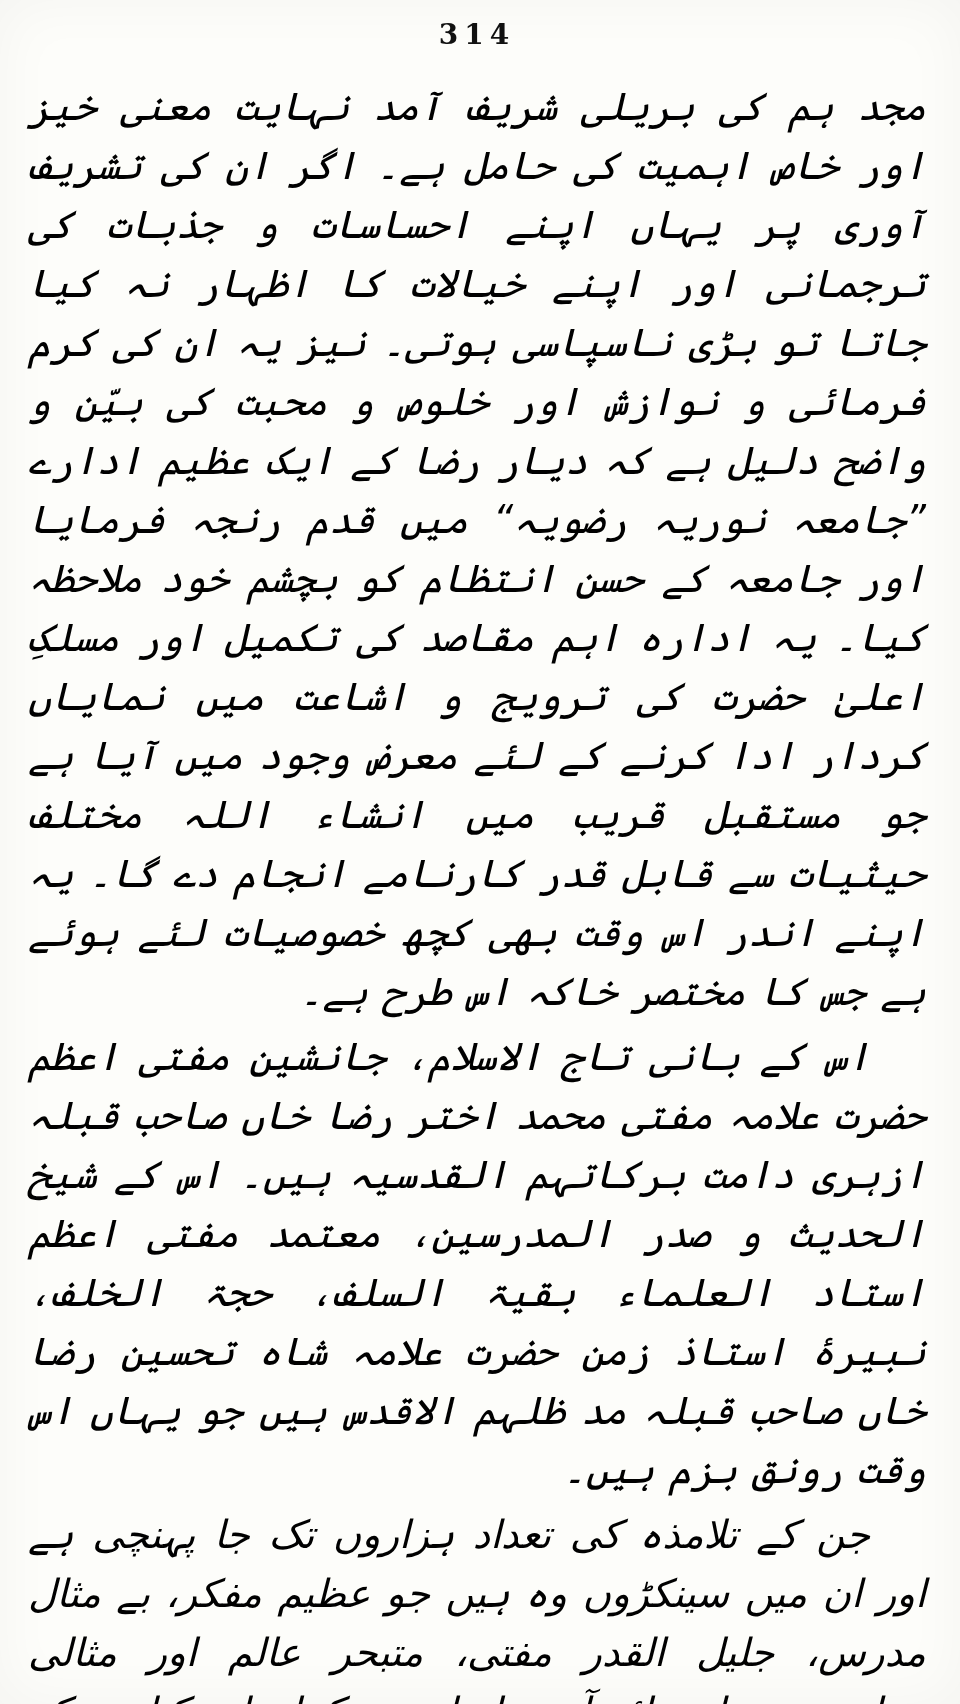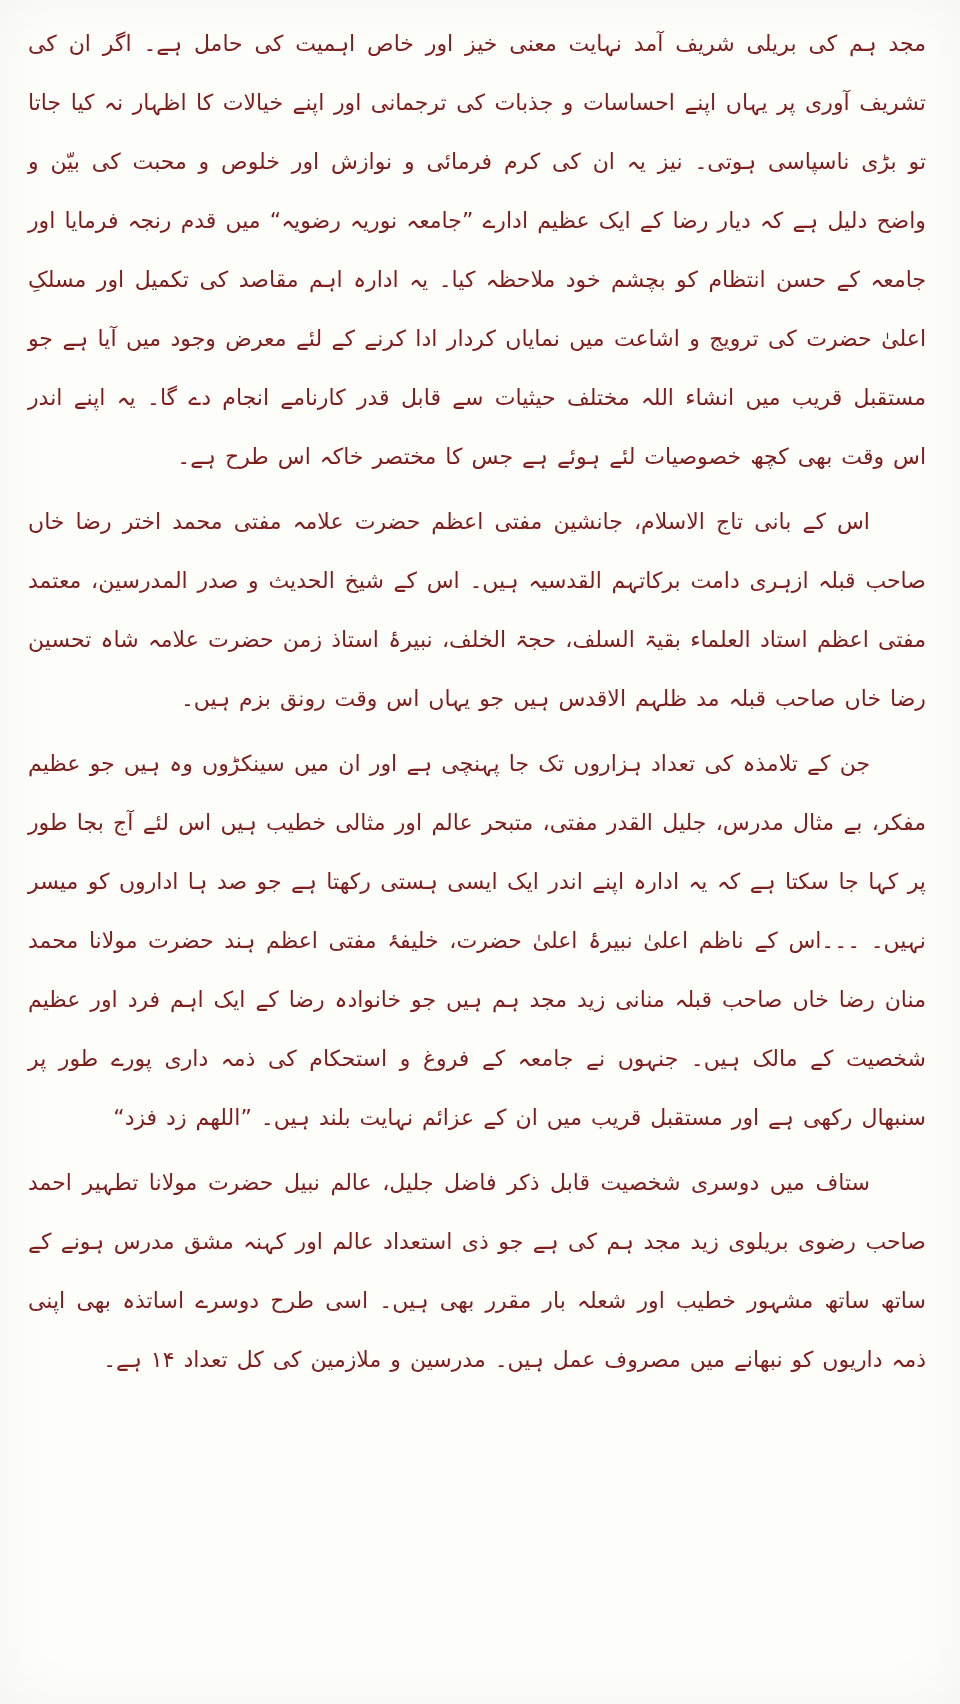--- a/index.html
+++ b/index.html
@@ -30,43 +30,45 @@
     color: #111;
     margin: 4px 0 26px 0;
     user-select: none;
   }
   .text-block {
     direction: rtl;
     unicode-bidi: embed;
   }
   .text-block p {
     margin: 0 0 6px 0;
-    font-size: 22px;
+    font-size: 39px;
     line-height: 59px;
     text-align: justify;
     text-align-last: right;
     word-spacing: 2px;
-    color: #7f1d1d;
+    color: #000000;
+    font-style: italic;
   }
   .text-block p.indent {
     text-indent: 56px;
   }
   
   .page::after {
     content: "";
     position: absolute;
     inset: 0;
     pointer-events: none;
     box-shadow: inset 0 0 60px rgba(0,0,0,0.04);
   }
 </style>
 </head>
 <body>
 
 <div class="page">
+  <div class="page-number">314</div>
 
   <div class="text-block">
     <p>مجد ہم کی بریلی شریف آمد نہایت معنی خیز اور خاص اہمیت کی حامل ہے۔ اگر ان کی تشریف آوری پر یہاں اپنے احساسات و جذبات کی ترجمانی اور اپنے خیالات کا اظہار نہ کیا جاتا تو بڑی ناسپاسی ہوتی۔ نیز یہ ان کی کرم فرمائی و نوازش اور خلوص و محبت کی بیّن و واضح دلیل ہے کہ دیار رضا کے ایک عظیم ادارے ”جامعہ نوریہ رضویہ“ میں قدم رنجہ فرمایا اور جامعہ کے حسن انتظام کو بچشم خود ملاحظہ کیا۔ یہ ادارہ اہم مقاصد کی تکمیل اور مسلکِ اعلیٰ حضرت کی ترویج و اشاعت میں نمایاں کردار ادا کرنے کے لئے معرض وجود میں آیا ہے جو مستقبل قریب میں انشاء اللہ مختلف حیثیات سے قابل قدر کارنامے انجام دے گا۔ یہ اپنے اندر اس وقت بھی کچھ خصوصیات لئے ہوئے ہے جس کا مختصر خاکہ اس طرح ہے۔</p>
     <p class="indent">اس کے بانی تاج الاسلام، جانشین مفتی اعظم حضرت علامہ مفتی محمد اختر رضا خاں صاحب قبلہ ازہری دامت برکاتہم القدسیہ ہیں۔ اس کے شیخ الحدیث و صدر المدرسین، معتمد مفتی اعظم استاد العلماء بقیۃ السلف، حجۃ الخلف، نبیرۂ استاذ زمن حضرت علامہ شاہ تحسین رضا خاں صاحب قبلہ مد ظلہم الاقدس ہیں جو یہاں اس وقت رونق بزم ہیں۔</p>
     <p class="indent">جن کے تلامذہ کی تعداد ہزاروں تک جا پہنچی ہے اور ان میں سینکڑوں وہ ہیں جو عظیم مفکر، بے مثال مدرس، جلیل القدر مفتی، متبحر عالم اور مثالی خطیب ہیں اس لئے آج بجا طور پر کہا جا سکتا ہے کہ یہ ادارہ اپنے اندر ایک ایسی ہستی رکھتا ہے جو صد ہا اداروں کو میسر نہیں۔ ۔۔۔اس کے ناظم اعلیٰ نبیرۂ اعلیٰ حضرت، خلیفۂ مفتی اعظم ہند حضرت مولانا محمد منان رضا خاں صاحب قبلہ منانی زید مجد ہم ہیں جو خانوادہ رضا کے ایک اہم فرد اور عظیم شخصیت کے مالک ہیں۔ جنہوں نے جامعہ کے فروغ و استحکام کی ذمہ داری پورے طور پر سنبھال رکھی ہے اور مستقبل قریب میں ان کے عزائم نہایت بلند ہیں۔ ”اللهم زد فزد“</p>
     <p class="indent">ستاف میں دوسری شخصیت قابل ذکر فاضل جلیل، عالم نبیل حضرت مولانا تطہیر احمد صاحب رضوی بریلوی زید مجد ہم کی ہے جو ذی استعداد عالم اور کہنہ مشق مدرس ہونے کے ساتھ ساتھ مشہور خطیب اور شعلہ بار مقرر بھی ہیں۔ اسی طرح دوسرے اساتذہ بھی اپنی ذمہ داریوں کو نبھانے میں مصروف عمل ہیں۔ مدرسین و ملازمین کی کل تعداد ۱۴ ہے۔</p>
 
   </div>
 </div>
 

